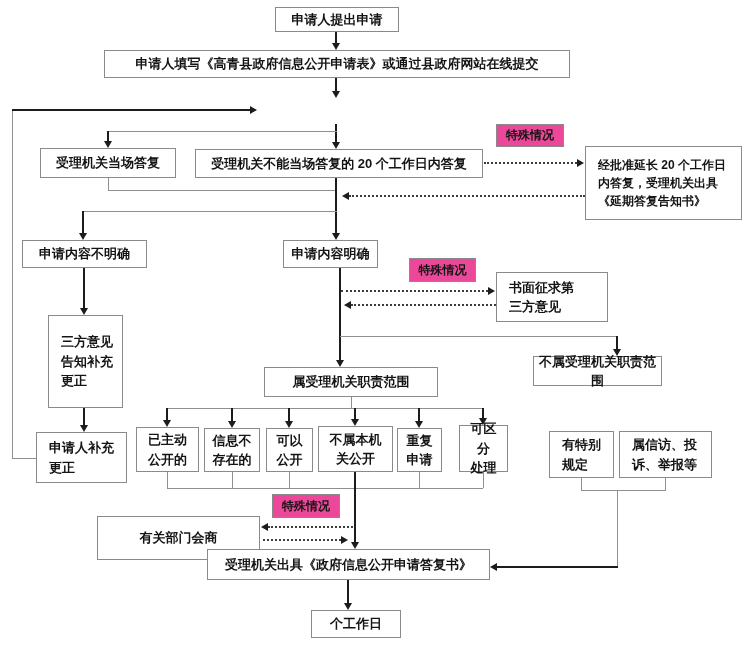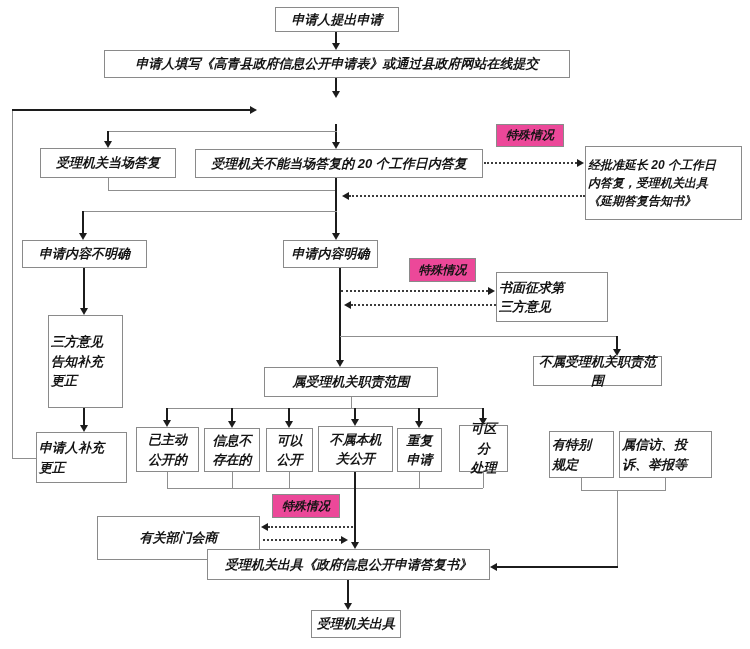--- a/index.html
+++ b/index.html
@@ -1,22 +1,22 @@
 <!DOCTYPE html>
 <html><head>
 <meta charset="utf-8">
 <title></title>
 <style>
   html,body{margin:0;padding:0;background:#fff;}
   .stage{position:relative;width:750px;height:649px;background:#ffffff;overflow:hidden;
-         font-family:"Liberation Sans","DejaVu Sans",sans-serif;font-weight:bold;color:#141414;font-style:italic;}
+         font-family:"Liberation Sans","DejaVu Sans",sans-serif;font-weight:bold;color:#141414;}
   .box{position:absolute;box-sizing:border-box;border:1px solid #8a8a8a;background:#fff;
        display:flex;align-items:center;justify-content:center;text-align:center;
        font-size:13px;line-height:1.5;padding:2px 5px;}
-  .box.left{justify-content:flex-start;text-align:left;padding-left:2px;}
+  .box.left{justify-content:flex-start;text-align:left;padding-left:12px;}
   .pre{white-space:pre-line;}
   .sm{font-size:12px;}
   .lbl{position:absolute;box-sizing:border-box;border:1px solid #8a8a8a;background:#ec4899;
        display:flex;align-items:center;justify-content:center;font-size:12px;}
   .ln{position:absolute;background:#1c1c1c;}
   .lt{position:absolute;background:#8f8f8f;}
   .dot{position:absolute;height:0;border-top:2px dotted #3c3c3c;}
   .ah{position:absolute;width:0;height:0;}
   .ah-d{border-left:4px solid transparent;border-right:4px solid transparent;border-top:7px solid #1c1c1c;}
   .ah-r{border-top:4px solid transparent;border-bottom:4px solid transparent;border-left:7px solid #1c1c1c;}
@@ -59,21 +59,21 @@
 申请</div>
   <div class="box pre left" style="left:549px;top:431px;width:65px;height:47px">有特别
 规定</div>
   <div class="box pre" style="left:459px;top:425px;width:49px;height:47px">可区分
 处理</div>
   <div class="box pre left" style="left:619px;top:431px;width:93px;height:47px">属信访、投
 诉、举报等</div>
   <div class="lbl" style="left:272px;top:494px;width:68px;height:24px">特殊情况</div>
   <div class="box" style="left:97px;top:516px;width:163px;height:44px">有关部门会商</div>
   <div class="box" style="left:207px;top:549px;width:283px;height:31px">受理机关出具《政府信息公开申请答复书》</div>
-  <div class="box" style="left:311px;top:610px;width:90px;height:28px">受理机关出具</div>
+  <div class="box" style="left:311px;top:610px;width:90px;height:28px">个工作日</div>
 
   <div class="ln" style="left:335px;top:32px;width:2px;height:11px"></div>
   <div class="ah ah-d" style="left:332px;top:43px"></div>
 
   <div class="ln" style="left:335px;top:78px;width:2px;height:13px"></div>
   <div class="ah ah-d" style="left:332px;top:91px"></div>
 
   <div class="ln" style="left:335px;top:124px;width:2px;height:18px"></div>
   <div class="ah ah-d" style="left:332px;top:142px"></div>
 

